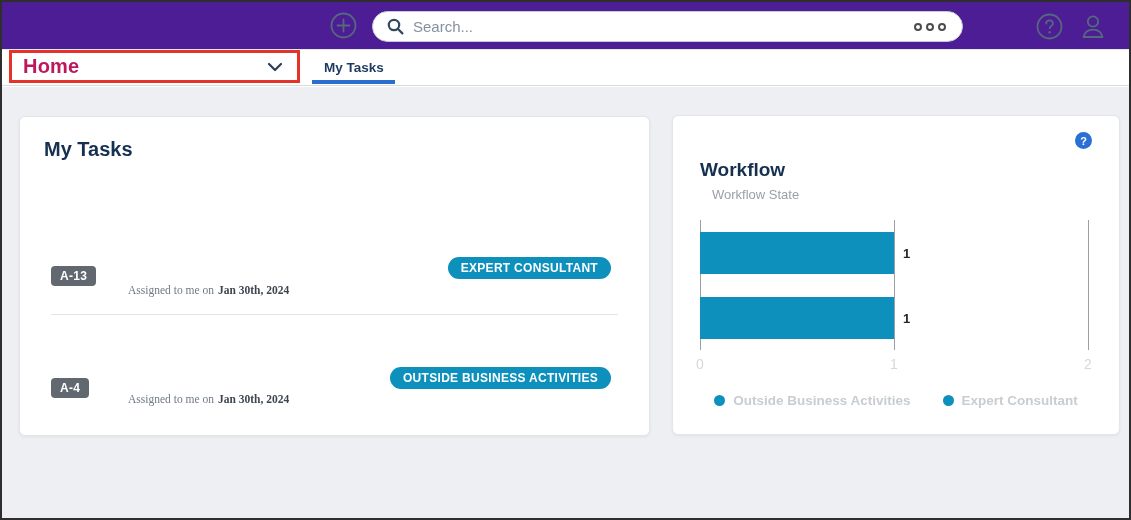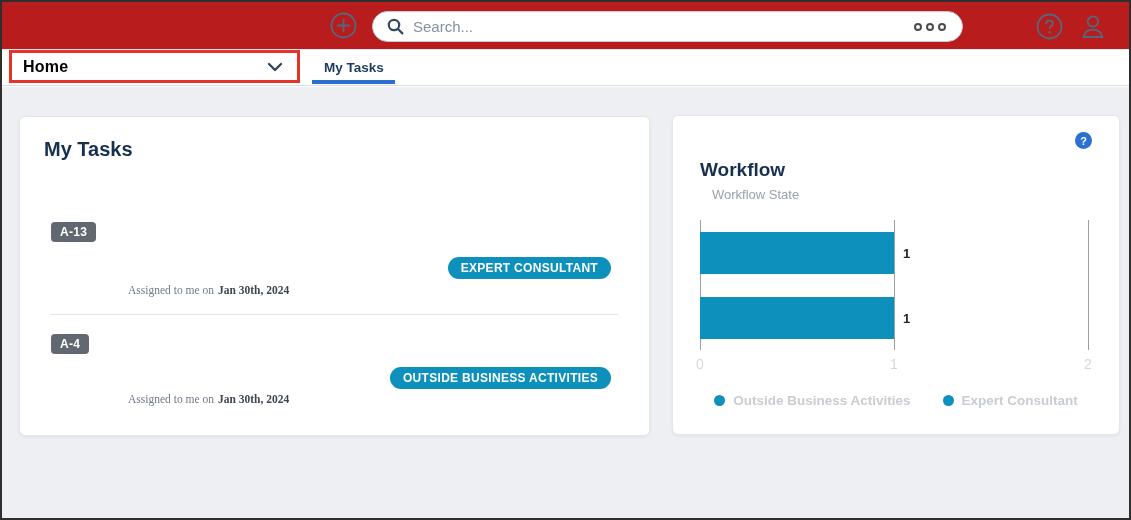--- a/index.html
+++ b/index.html
@@ -1,49 +1,49 @@
 <!DOCTYPE html>
 <html><head>
 <meta charset="utf-8">
 <style>
   * { margin:0; padding:0; box-sizing:border-box; }
   body { font-family:"Liberation Sans", sans-serif; background:#fff; }
   .screen{ position:relative; width:1131px; height:520px; border:2px solid #2e2e2e; background:#ffffff; overflow:hidden; }
 
   
-  .topbar{ position:absolute; left:0; top:0; width:100%; height:48px; background:#b91c1c; border-bottom:1px solid #e7eaec; }
+  .topbar{ position:absolute; left:0; top:0; width:100%; height:48px; background:#4c1d95; border-bottom:1px solid #e7eaec; }
   .plus-btn{ position:absolute; left:328px; top:10px; width:27px; height:27px; color:#56687c; cursor:pointer; }
   .search-pill{ position:absolute; left:370px; top:9px; width:591px; height:31px; border:1px solid #c5ccd4; border-radius:16px; background:#fff; display:flex; align-items:center; padding:0 14px; }
   .search-pill .mag{ flex:0 0 auto; margin-right:9px; }
   .search-pill input{ flex:1; border:none; outline:none; font-family:"Liberation Sans",sans-serif; font-size:15px; color:#3d4c5f; background:transparent; }
   .search-pill input::placeholder{ color:#84909f; }
   .dots{ display:flex; gap:4px; align-items:center; padding-right:2px; }
   .dots i{ display:block; width:8px; height:8px; border:2px solid #4c4c4c; border-radius:50%; }
   .q-help{ position:absolute; left:1034px; top:11px; width:27px; height:27px; color:#56687c; cursor:pointer; }
   .person{ position:absolute; left:1077px; top:10px; width:28px; height:28px; color:#56687c; cursor:pointer; }
 
   
   .navbar{ position:absolute; left:0; top:48px; width:100%; height:36px; background:#fff; border-bottom:1px solid #d8dcdf; }
   .home-box{ position:absolute; left:7px; top:0px; width:291px; height:33px; border:3px solid #e5332a; background:#fff; display:flex; align-items:center; justify-content:space-between; padding:0 14px 0 11px; cursor:pointer; }
-  .home-label{ font-size:16px; font-weight:bold; color:#000000; letter-spacing:.2px; }
+  .home-label{ font-size:20px; font-weight:bold; color:#be185d; letter-spacing:.2px; }
   .tab{ position:absolute; left:310px; top:0; height:33px; padding:8px 11px 0 12px; cursor:pointer; }
   .tab-label{ font-size:13.5px; font-weight:bold; color:#1c3a5f; }
   .tab-underline{ position:absolute; left:310px; top:30px; width:83px; height:4px; background:#2a6fd0; }
 
   
   .content{ position:absolute; left:0; top:85px; width:100%; height:431px; background:#edeff2; }
   .card{ position:absolute; background:#fff; border-radius:6px; border:1px solid #e3e6e9; box-shadow:0 1px 3px rgba(40,50,60,.07); }
   .card-tasks{ left:17px; top:29px; width:631px; height:320px; }
   .card-approval{ left:670px; top:28px; width:448px; height:320px; }
 
   
   .mt-title{ position:absolute; left:24px; top:21px; font-size:20px; font-weight:bold; color:#16304f; }
   .mt-controls{ position:absolute; right:40px; top:26px; display:flex; align-items:center; gap:24px; color:#5d6771; }
   .ctrl{ display:flex; align-items:center; gap:7px; font-size:14px; letter-spacing:.8px; cursor:pointer; color:#5d6771; }
-  .task-id{ position:absolute; left:31px; display:inline-block; background:#62686f; color:#fff; font-size:12px; font-weight:bold; padding:3px 9px; border-radius:4px; letter-spacing:.3px; cursor:pointer; }
+  .task-id{ position:absolute; left:31px; display:inline-block; background:#62686f; color:#fff; font-size:12px; font-weight:bold; padding:3px 9px; border-radius:4px; letter-spacing:.3px; cursor:pointer;margin-top:44px; }
   .task-title{ position:absolute; left:108px; font-size:17px; color:#2b4d70; cursor:pointer; white-space:nowrap; }
   .state-pill{ position:absolute; right:38px; background:#0d90bc; color:#fff; font-size:12px; font-weight:bold; padding:4px 13px; border-radius:12px; letter-spacing:.3px; white-space:nowrap; }
   .assigned{ position:absolute; left:108px; font-size:11.5px; color:#707a85;font-family:Liberation Serif, serif; }
   .assigned b{ color:#3e4650; margin-left:4px; }
   .divider{ position:absolute; left:31px; right:31px; top:197px; height:1px; background:#e2e5e8; }
   .r1-id{ top:105px; } .r1-title{ top:103px; } .r1-pill{ top:140px; } .r1-assigned{ top:167px; }
   .r2-id{ top:217px; } .r2-title{ top:215px; } .r2-pill{ top:250px; } .r2-assigned{ top:276px; }
 
   
   .ap-help{ position:absolute; right:27px; top:16px; width:17px; height:17px; border-radius:50%; background:#2a6fd4; color:#fff; font-size:11px; font-weight:bold; display:flex; align-items:center; justify-content:center; cursor:pointer; }

